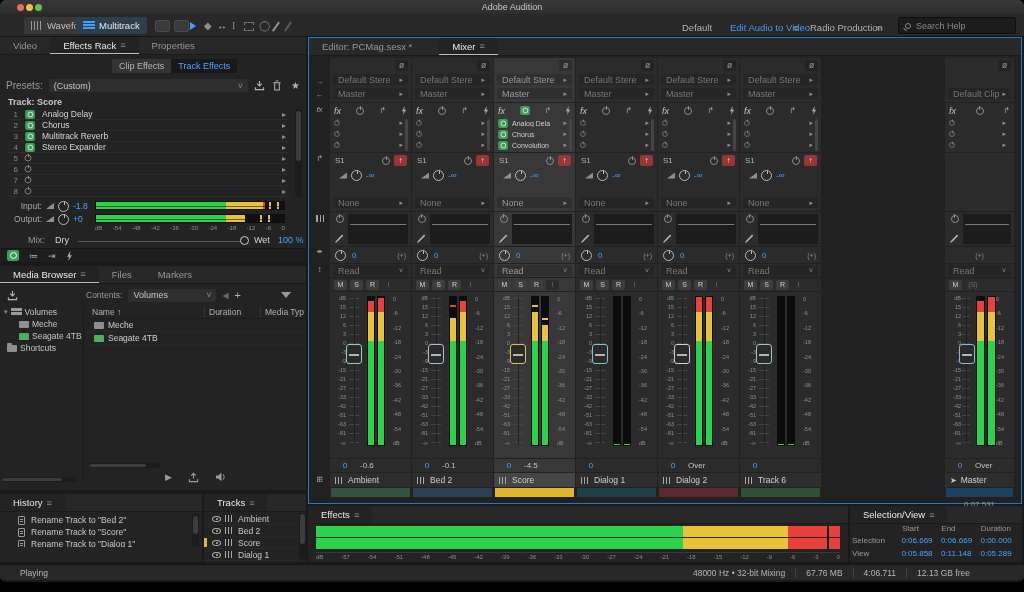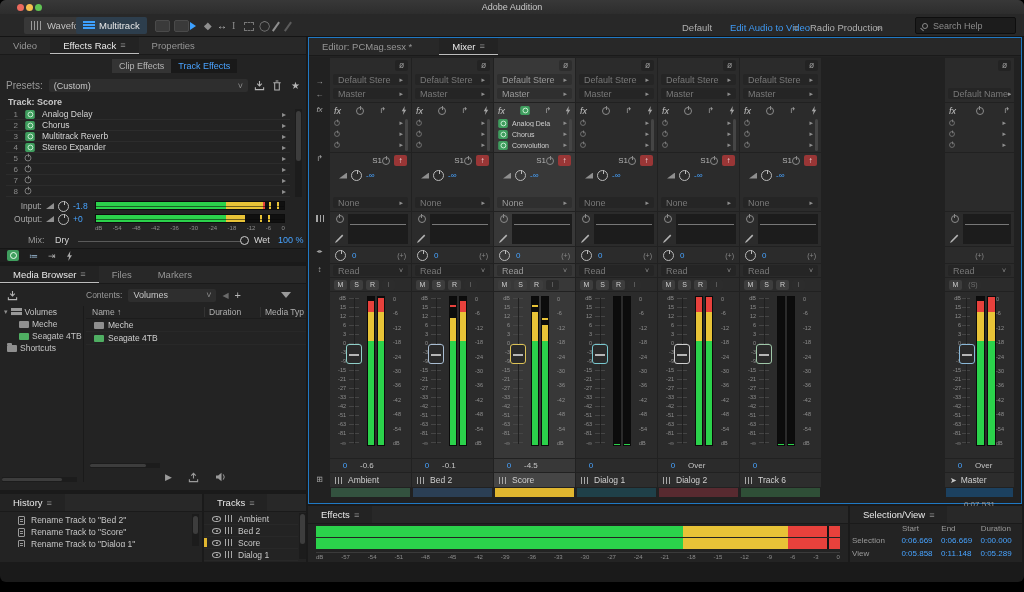--- a/index.html
+++ b/index.html
@@ -17,21 +17,21 @@
   .tbtn.active { background:#2d3e4d; color:#e8e8e8; }
   .tool { position:absolute; top:6px; color:#8e8e8e; font-size:10px; }
   .wave-ico { display:inline-block; width:12px; height:9px; background:repeating-linear-gradient(90deg,#9a9a9a 0 1px,transparent 1px 3px); }
   .multi-ico { display:inline-block; width:12px; height:9px; background:repeating-linear-gradient(#3da1ff 0 2px,transparent 2px 3px); }
   .dimico { display:inline-block; width:15px; height:12px; background:#3a3a3a; border:1px solid #4a4a4a; border-radius:2px; }
   .cursor-ico { width:0; height:0; border-left:6px solid #3da1ff; border-top:4px solid transparent; border-bottom:4px solid transparent; position:absolute; top:8px; }
   .marquee-ico { width:10px; height:9px; border:1px dashed #777; position:absolute; top:8px; }
   .slash-ico { width:1.5px; height:11px; background:#8e8e8e; transform:rotate(35deg); position:absolute; top:7px; }
   .ws { position:absolute; top:8px; font-size:9.5px; color:#b0b0b0; }
   .ws.active { color:#3f9bf5; }
-  #searchbox { position:absolute; right:8px; top:3px; width:101px; height:17px; background:#1c1c1c; border:1px solid #0e0e0e; border-radius:2px; display:flex; align-items:center; gap:5px; padding:0 6px; }
+  #searchbox { position:absolute; right:8px; top:3px; width:118px; height:17px; background:#1c1c1c; border:1px solid #0e0e0e; border-radius:2px; display:flex; align-items:center; gap:5px; padding:0 6px; }
   #searchbox .ph { font-size:9px; color:#8a8a8a; }
   .mag { width:6px; height:6px; border:1.2px solid #8a8a8a; border-radius:50%; position:relative; flex:0 0 auto; }
   .mag::after { content:''; position:absolute; left:-3px; top:5px; width:4px; height:1.2px; background:#8a8a8a; transform:rotate(40deg); }
 
   
   .panel { position:absolute; background:#232323; }
   .ptabs { display:flex; align-items:center; height:18px; background:#282828; border-bottom:1px solid #1a1a1a; }
   .tab { padding:0 13px; font-size:9.5px; color:#969696; height:100%; display:flex; align-items:center; gap:4px; }
   .tab.active { color:#e8e8e8; border-bottom:1.5px solid #bdbdbd; background:#232323; }
   .mi { color:#8a8a8a; font-size:9px; }
@@ -124,21 +124,21 @@
   .sdd { position:absolute; left:3px; right:3px; height:11px; background:#252525; color:#787878; }
   .strip.sel .sdd { background:#2f2f2f; color:#9a9a9a; }
   .fxrow { position:absolute; left:4px; right:4px; top:2px; height:11px; display:flex; align-items:center; justify-content:space-between; }
   .fxlbl { font-style:italic; font-size:9px; color:#c2c2c2; }
   .fslot { position:absolute; left:3px; right:8px; height:10px; display:flex; align-items:center; gap:3px; }
   .fslot .pwr { transform:scale(.7); }
   .fslot .nm { flex:1; font-size:7px; color:#cfcfcf; overflow:hidden; white-space:nowrap; }
   .fslot .arrow { font-size:7px; }
   .fxsb { position:absolute; right:3px; top:16px; width:3px; height:32px; background:#454545; border-radius:2px; }
   .sendhdr { position:absolute; left:5px; right:4px; top:2px; height:11px; display:flex; align-items:center; }
-  .sendhdr .s1 { font-size:8px; color:#b5b5b5; flex:1;text-align:right; }
+  .sendhdr .s1 { font-size:8px; color:#b5b5b5; flex:1; }
   .prefader { width:13px; height:11px; background:#993636; border-radius:2px; color:#f2dada; font-size:8px; text-align:center; line-height:11px; margin-left:4px; }
   .sknob-row { position:absolute; left:5px; top:16px; height:13px; display:flex; align-items:center; }
   .inf { font-size:8px; margin-left:4px; }
   .eqbox { position:absolute; left:3px; top:2px; bottom:2px; right:3px; display:flex; gap:2px; }
   .eqcol { width:13px; display:flex; flex-direction:column; justify-content:space-between; align-items:center; padding:1px 0; }
   .eqgraph { flex:1; background:#1c1c1c; position:relative; }
   .eqgraph::after { content:''; position:absolute; left:2px; right:2px; top:34%; height:1px; background:#787878; }
   .pencil { width:9px; height:9px; }
   .panrow { position:absolute; left:5px; right:5px; top:2px; height:12px; display:flex; align-items:center; gap:6px; }
   .pw { margin-left:auto; font-size:7px; color:#8a8a8a; }
@@ -1402,21 +1402,21 @@
               <span>Track 6</span>
             </div>
             <div class="trackchip" style="background: rgb(47, 79, 55);"></div>
           </div>
         </div>
 
       <div class="strip" id="master">
         <div class="cell" style="top:0;height:44px">
           <span class="phase">ø</span>
           <div class="sdd dd" style="top:30px">
-            <span>Default Name</span>
+            <span>Default Clip</span>
               <span class="arrow" style="font-size:7px">▸</span>
           </div>
         </div>
         <div class="cell" style="top:45px;height:49px">
           <div class="fxrow">
             <span class="fxlbl">fx</span>
             <span class="pwr"></span>
             <span style="color:#a5a5a5;font-size:8px">↱</span>
           </div>
           <div class="fslot" style="top:15px">
@@ -1581,14 +1581,23 @@
       <span>0:00.000</span>
     </div>
     <div class="svrow" style="top:43px">
       <span class="rl">View</span>
       <span>0:05.858</span>
       <span>0:11.148</span>
       <span>0:05.289</span>
     </div>
   </div>
 
+  <div id="status">
+    <span class="left">Playing</span>
+    <div id="stat-items">
+        <span>48000 Hz • 32-bit Mixing</span>
+        <span>67.76 MB</span>
+        <span>4:06.711</span>
+        <span>12.13 GB free</span>
+      </div>
+  </div>
 
 </div>
 
 </body></html>

